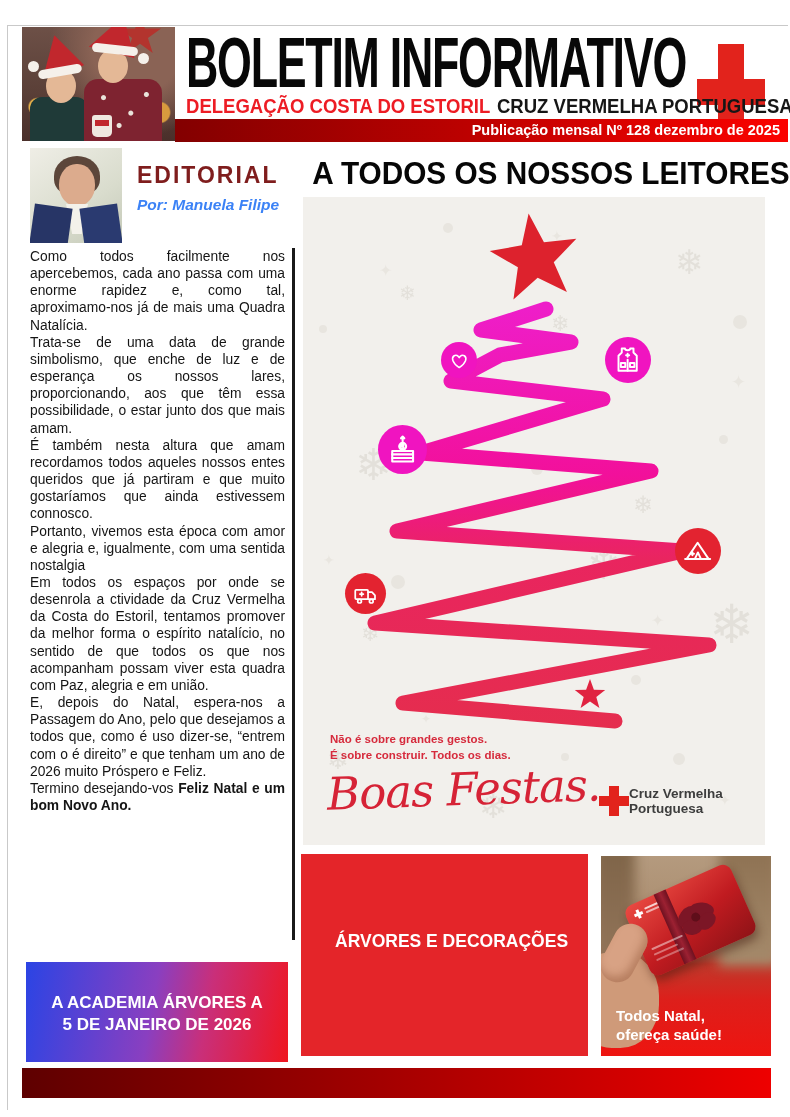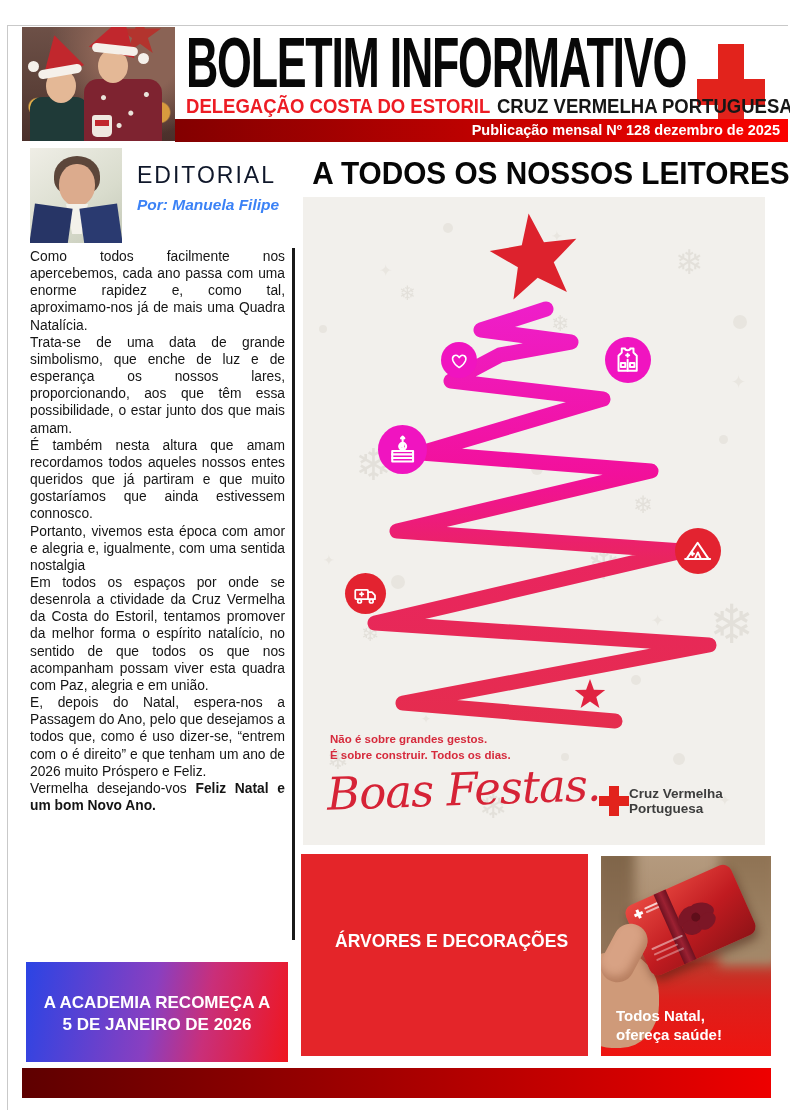--- a/index.html
+++ b/index.html
@@ -45,21 +45,21 @@
     text-align:right; line-height:23px; padding-right:8px; }
 
   
   .portrait { position:absolute; left:30px; top:148px; width:92px; height:95px; overflow:hidden;
     background:linear-gradient(145deg,#efeee6 0%, #d9dccd 60%, #c4c9b8 100%); }
   .portrait .hair { position:absolute; left:24px; top:8px; width:46px; height:40px; border-radius:50% 50% 42% 42%; background:#5c463a; }
   .portrait .p-face { position:absolute; left:29px; top:16px; width:36px; height:42px; border-radius:48%; background:#dcab8d; }
   .portrait .shirt { position:absolute; left:36px; top:56px; width:22px; height:30px; background:#f3f1ea; clip-path:polygon(0 0,100% 0,72% 100%,28% 100%); }
   .portrait .blazer-l { position:absolute; left:2px; top:58px; width:38px; height:40px; background:#273566; transform:rotate(8deg); }
   .portrait .blazer-r { position:absolute; right:2px; top:58px; width:38px; height:40px; background:#2a3a70; transform:rotate(-8deg); }
-  .editorial-heading { position:absolute; left:137px; top:162px; font-size:23px; font-weight:400; letter-spacing:2px; color:#0f172a; }
+  .editorial-heading { position:absolute; left:137px; top:162px; font-size:23px; font-weight:700; letter-spacing:2px; color:#7f1d1d; }
   .editorial-byline { position:absolute; left:137px; top:196px; font-size:15.5px; font-style:italic; font-weight:700; color:#3b82f6; }
   .editorial-body { position:absolute; left:30px; top:248px; width:255px; font-size:13.8px; line-height:17.15px;
     text-align:justify; color:#151515; }
   .editorial-body p { margin:0; }
   .column-divider { position:absolute; left:292px; top:248px; width:2.5px; height:692px; background:#191919; }
 
   
   .main-heading { position:absolute; left:303px; top:156px; width:462px; text-align:center; font-size:31px;
     font-weight:600; color:#060606; transform:scaleX(0.96); transform-origin:center top; white-space:nowrap; }
   .poster { position:absolute; left:303px; top:197px; width:462px; height:648px; background:#f2f0ec; overflow:hidden; }
@@ -159,21 +159,21 @@
     <span>Manuela Filipe</span>
   </div>
 
   <div class="editorial-body">
     <p>Como todos facilmente nos apercebemos, cada ano passa com uma enorme rapidez e, como tal, aproximamo-nos já de mais uma Quadra Natalícia.</p>
       <p>Trata-se de uma data de grande simbolismo, que enche de luz e de esperança os nossos lares, proporcionando, aos que têm essa possibilidade, o estar junto dos que mais amam.</p>
       <p>É também nesta altura que amam recordamos todos aqueles nossos entes queridos que já partiram e que muito gostaríamos que ainda estivessem connosco.</p>
       <p>Portanto, vivemos esta época com amor e alegria e, igualmente, com uma sentida nostalgia</p>
       <p>Em todos os espaços por onde se desenrola a ctividade da Cruz Vermelha da Costa do Estoril, tentamos promover da melhor forma o espírito natalício, no sentido de que todos os que nos acompanham possam viver esta quadra com Paz, alegria e em união.</p>
       <p>E, depois do Natal, espera-nos a Passagem do Ano, pelo que desejamos a todos que, como é uso dizer-se, “entrem com o é direito” e que tenham um ano de 2026 muito Próspero e Feliz.</p>
-      <p class="closing"><span>Vermelha desejando-vos </span><strong>Feliz Natal e um bom Novo Ano.</strong></p>
+      <p class="closing"><span>Termino desejando-vos </span><strong>Feliz Natal e um bom Novo Ano.</strong></p>
   </div>
 
   <div class="column-divider"></div>
 
   <div class="main-heading">A TODOS OS NOSSOS LEITORES</div>
 
   <div class="poster">
     <div id="poster-deco">
         <span class="deco flake" style="left: 372px; top: 48px; font-size: 34px; line-height: 1;">❄</span>
         <span class="deco flake" style="left: 52px; top: 246px; font-size: 44px; line-height: 1;">❄</span>
@@ -276,21 +276,21 @@
           <div class="h"></div>
         </div>
       <div class="txt">
         <div>Cruz Vermelha</div>
         <div>Portuguesa</div>
       </div>
     </div>
   </div>
 
   <div class="academia-banner">
-    <div>A ACADEMIA RECOMEÇA A</div>
+    <div>A ACADEMIA ÁRVORES A</div>
     <div>5 DE JANEIRO DE 2026</div>
   </div>
 
   <div class="arvores-banner">
     <div>ÁRVORES E DECORAÇÕES</div>
   </div>
 
   <div class="gift-card-box">
     <div class="bgstripe" style="left:-8px; width:42px; background:linear-gradient(180deg,#7e6448,#93755a);"></div>
     <div class="bgstripe" style="left:118px; width:60px; background:linear-gradient(180deg,#8d7152,#a58a6b);"></div>

